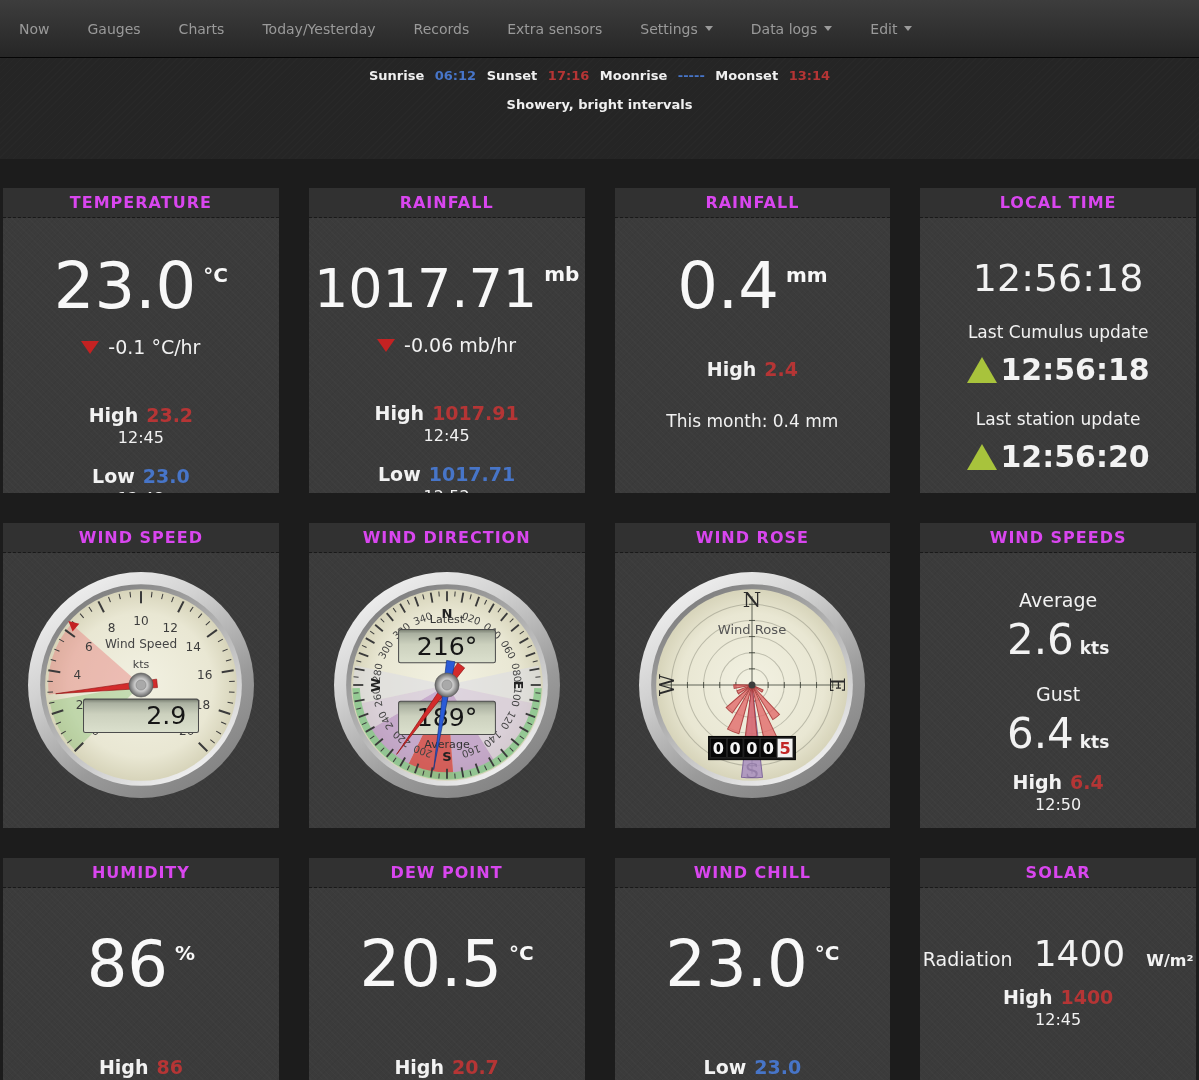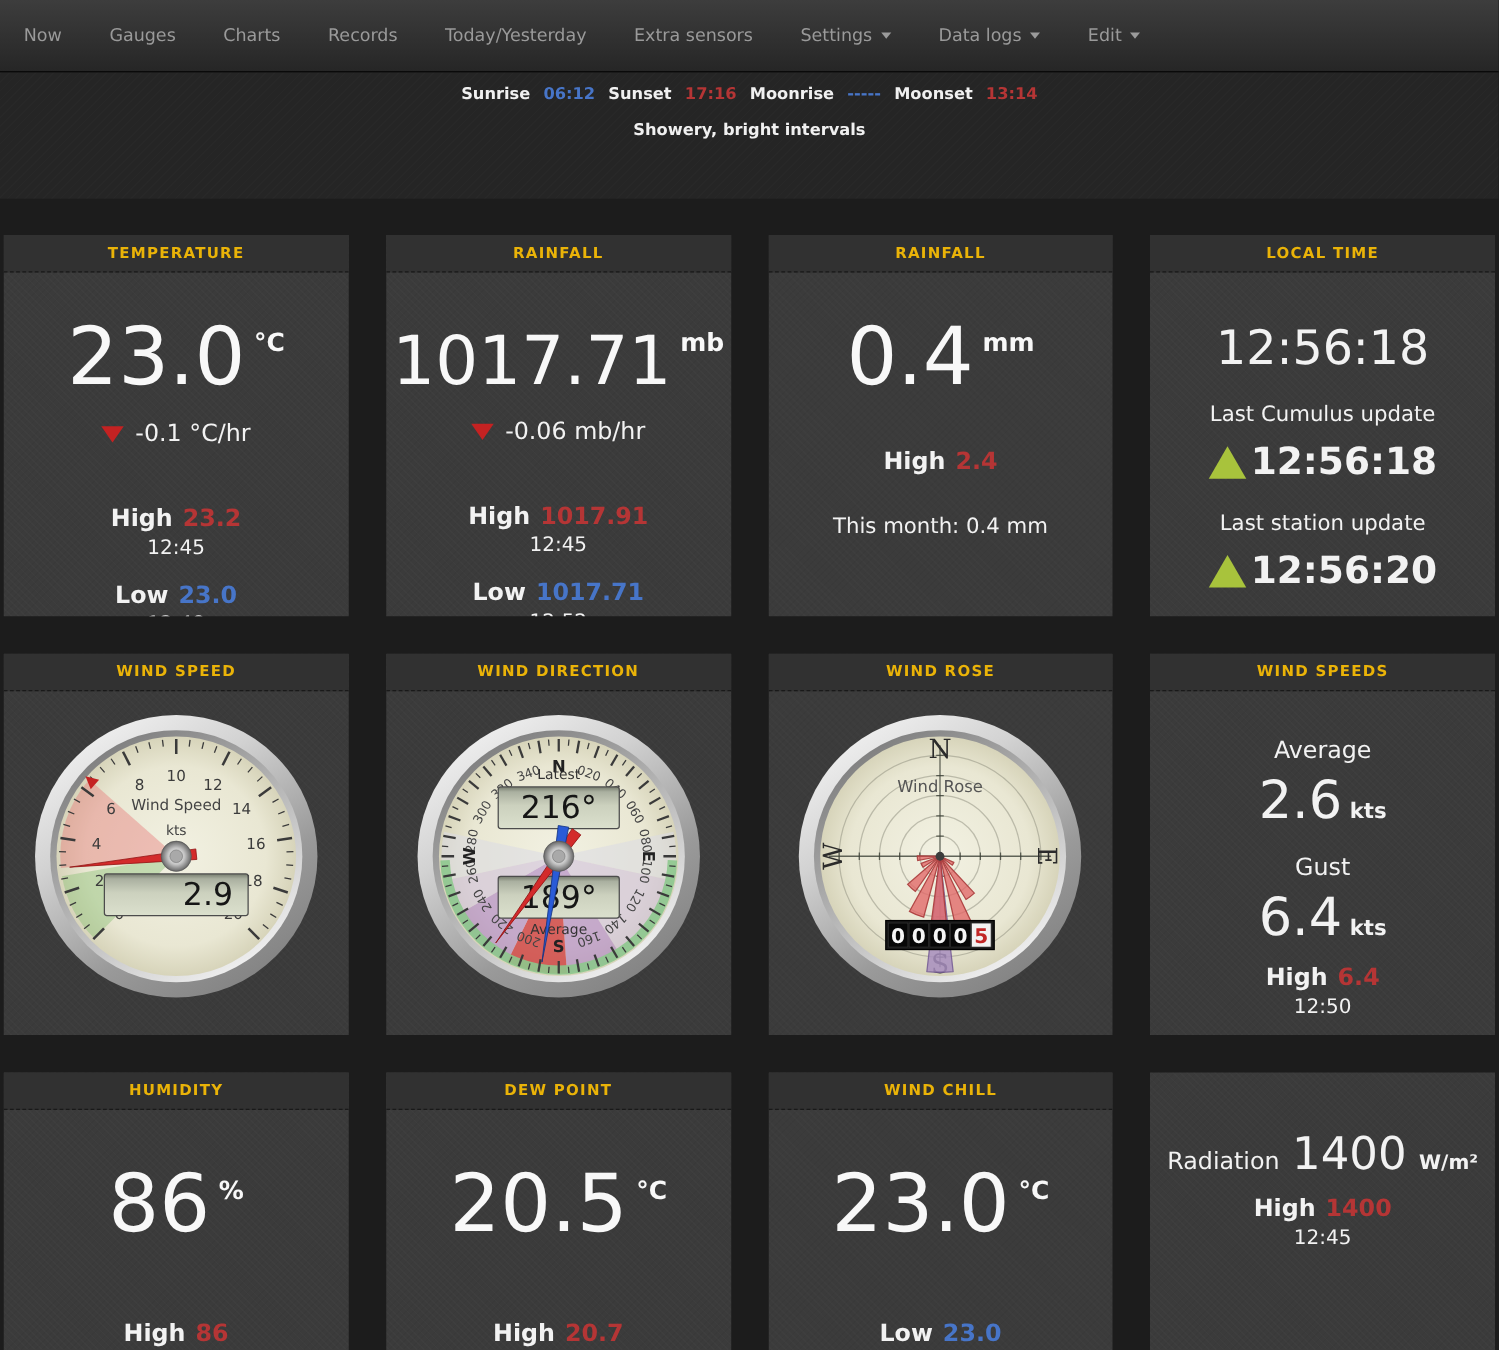--- a/index.html
+++ b/index.html
@@ -46,21 +46,21 @@
   }
   .panel{
     background:#3b3b3b;height:305px;overflow:hidden;text-align:center;
     background-image:
       repeating-linear-gradient(45deg,rgba(255,255,255,.015) 0 1px,transparent 1px 4px),
       repeating-linear-gradient(-45deg,rgba(0,0,0,.03) 0 1px,transparent 1px 4px);
   }
   .panel-title{
     height:29px;line-height:29px;background:#313131;
     border-bottom:1px dashed #191919;
-    font-size:12px;font-weight:bold;letter-spacing:1px;color:#eab308;
+    font-size:16px;font-weight:bold;letter-spacing:1px;color:#d946ef;
   }
   
   .bigrow{margin-top:36px;line-height:1;}
   .bigrow.mt-press{margin-top:44px;}
   .big{font-size:64px;color:#f8f8f8;}
   .big-sm{font-size:54px;}
   .unit{font-size:20px;font-weight:bold;position:relative;top:-26px;margin-left:7px;color:#f8f8f8;}
   .trendrow{margin-top:18px;display:flex;justify-content:center;align-items:center;gap:9px;font-size:19px;}
   .raterow{margin-top:22px;font-size:19px;}
   .tri-down{width:0;height:0;border-left:9px solid transparent;border-right:9px solid transparent;border-top:13px solid #c42222;}
@@ -77,21 +77,21 @@
   .lt-time{margin-top:38px;font-size:38px;}
   .lt-label{margin-top:22px;font-size:17px;}
   .lt-update{margin-top:10px;display:flex;justify-content:center;align-items:center;gap:4px;font-size:30px;font-weight:bold;}
   
   .wsp-label{margin-top:36px;font-size:19px;}
   .wsp-label.second{margin-top:22px;}
   .wsp-value{margin-top:8px;font-size:42px;line-height:1;}
   .wsp-unit{font-size:17px;font-weight:bold;margin-left:6px;}
   .wsp-high{margin-top:16px;font-size:19px;font-weight:bold;}
   
-  .solar-row{margin-top:48px;display:flex;justify-content:center;align-items:baseline;gap:10px;}
+  .solar-row{margin-top:48px;display:flex;justify-content:center;align-items:baseline;gap:21px;}
   .solar-label{font-size:19px;}
   .solar-big{font-size:36px;line-height:1;}
   .solar-unit{font-size:16px;font-weight:bold;}
   
   .gauge-wrap{display:flex;justify-content:center;margin-top:16px;}
   svg text{font-family:"DejaVu Sans","Liberation Sans",sans-serif;}
   svg text.serif{font-family:"DejaVu Serif","Liberation Serif",serif;}
 </style>
 </head>
 <body>
@@ -100,24 +100,24 @@
   <div class="nav-item">
       <span>Now</span>
     </div>
   <div class="nav-item">
       <span>Gauges</span>
     </div>
   <div class="nav-item">
       <span>Charts</span>
     </div>
   <div class="nav-item">
+      <span>Today/Yesterday</span>
+    </div>
+  <div class="nav-item">
       <span>Records</span>
-    </div>
-  <div class="nav-item">
-      <span>Today/Yesterday</span>
     </div>
   <div class="nav-item">
       <span>Extra sensors</span>
     </div>
   <div class="nav-item">
       <span>Settings</span>
       <span class="caret"></span>
     </div>
   <div class="nav-item">
       <span>Data logs</span>
@@ -571,20 +571,21 @@
   </section>
 
   <section class="panel">
     <header class="panel-title">WIND CHILL</header>
     <div class="bigrow" style="margin-top:44px;"><span class="big">23.0</span><span class="unit">°C</span></div>
     <div class="hlrow mt60"><span>Low</span><span class="hl-low">23.0</span></div>
 
   </section>
 
   <section class="panel">
+    <header class="panel-title">SOLAR</header>
     <div class="solar-row">
       <span class="solar-label">Radiation</span>
       <span class="solar-big">1400</span>
       <span class="solar-unit">W/m²</span>
     </div>
     <div class="hlrow" style="margin-top:14px;"><span>High</span><span class="hl-high">1400</span></div>
     <div class="hl-time">12:45</div>
 
   </section>
 

